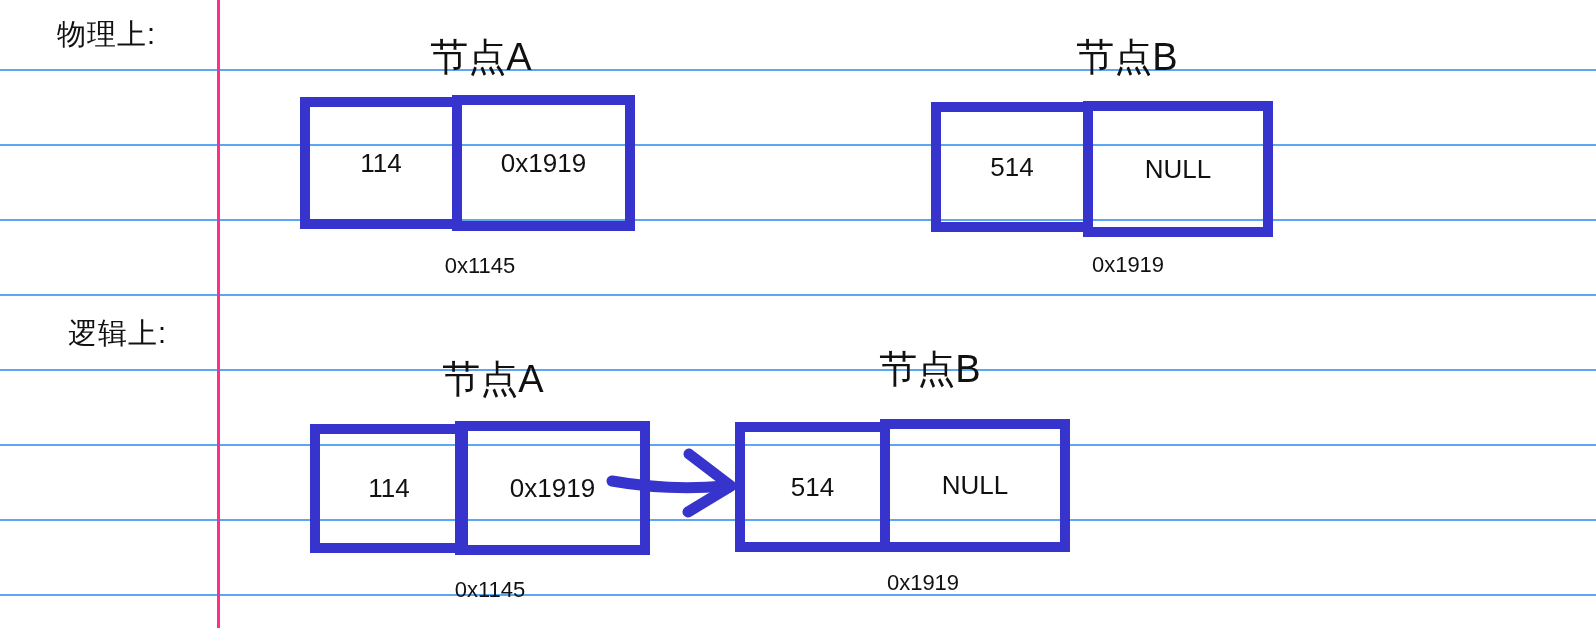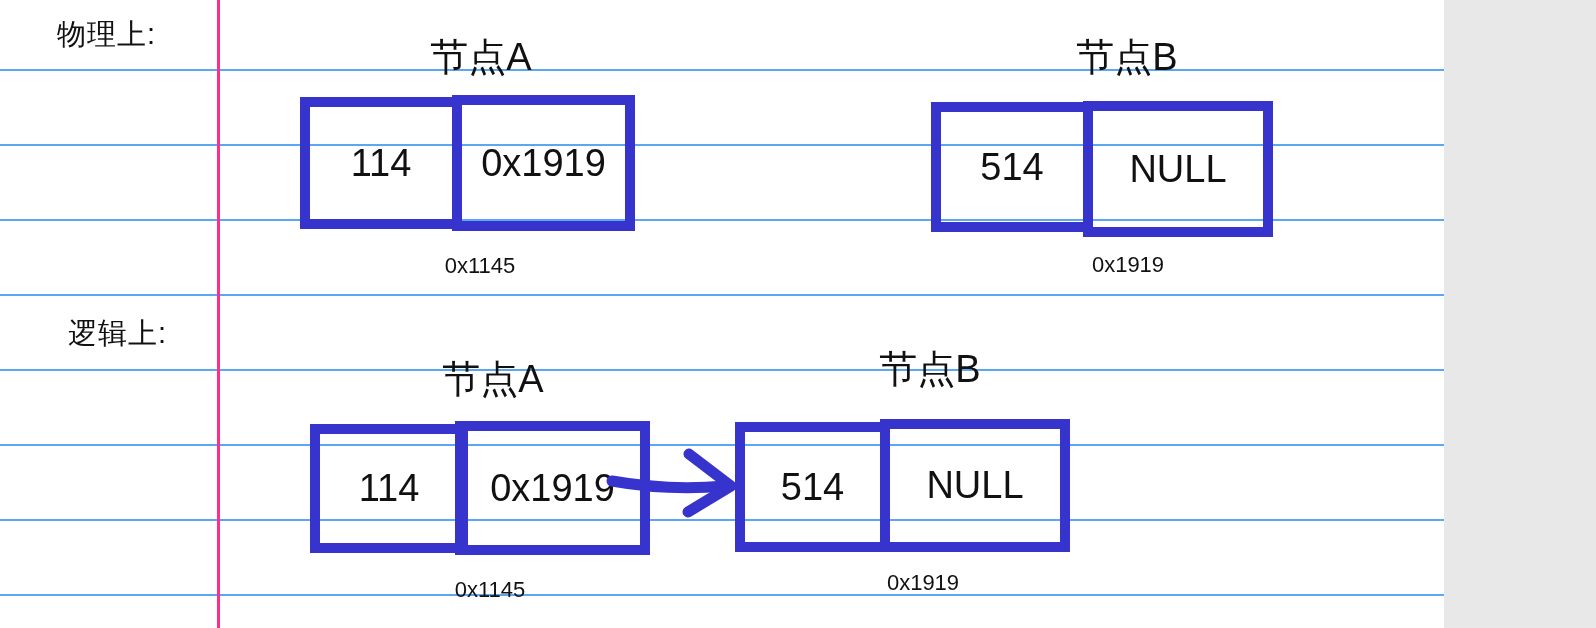--- a/index.html
+++ b/index.html
@@ -1,36 +1,36 @@
 <!DOCTYPE html>
 <html><head>
 <meta charset="utf-8">
 <style>
   html,body{margin:0;padding:0;background:#e8e8e8;}
   #canvas{
     position:relative;
-    width:1444px;height:628px;
+    width:1596px;height:628px;
     background:var(--paper,#ffffff);
     overflow:hidden;
     font-family:"Liberation Sans","DejaVu Sans",sans-serif;
     color:var(--text,#111);
   }
   
   .hline{position:absolute;left:0;width:1596px;height:2px;background:var(--ruled,#5ba7f3);}
   .vmargin{position:absolute;top:0;height:628px;width:3px;left:217px;background:var(--margin,#ff2e8b);}
   
   .sec-label{position:absolute;font-size:29px;font-weight:500;letter-spacing:1px;white-space:nowrap;}
   
   .cell{
     position:absolute;box-sizing:border-box;
     border:10px solid var(--ink,#3733cd);
     background:transparent;
     display:flex;align-items:center;justify-content:center;
   }
-  .cell span{font-size:38px;color:var(--text,#111);white-space:nowrap;text-align:center;}
+  .cell span{font-size:26px;color:var(--text,#111);white-space:nowrap;text-align:center;}
   .node-title{position:absolute;font-size:38px;text-align:center;white-space:nowrap;}
   .addr{position:absolute;font-size:22px;text-align:center;white-space:nowrap;}
   .arrow-svg{position:absolute;left:0;top:0;pointer-events:none;}
 </style>
 </head>
 <body>
 
 <div id="canvas" style="--ink: #3733cd; --ruled: #5ba7f3; --margin: #ff2e8b; --text: #111111; --paper: #ffffff;">
 
   <div class="hline" style="top:69px"></div>

